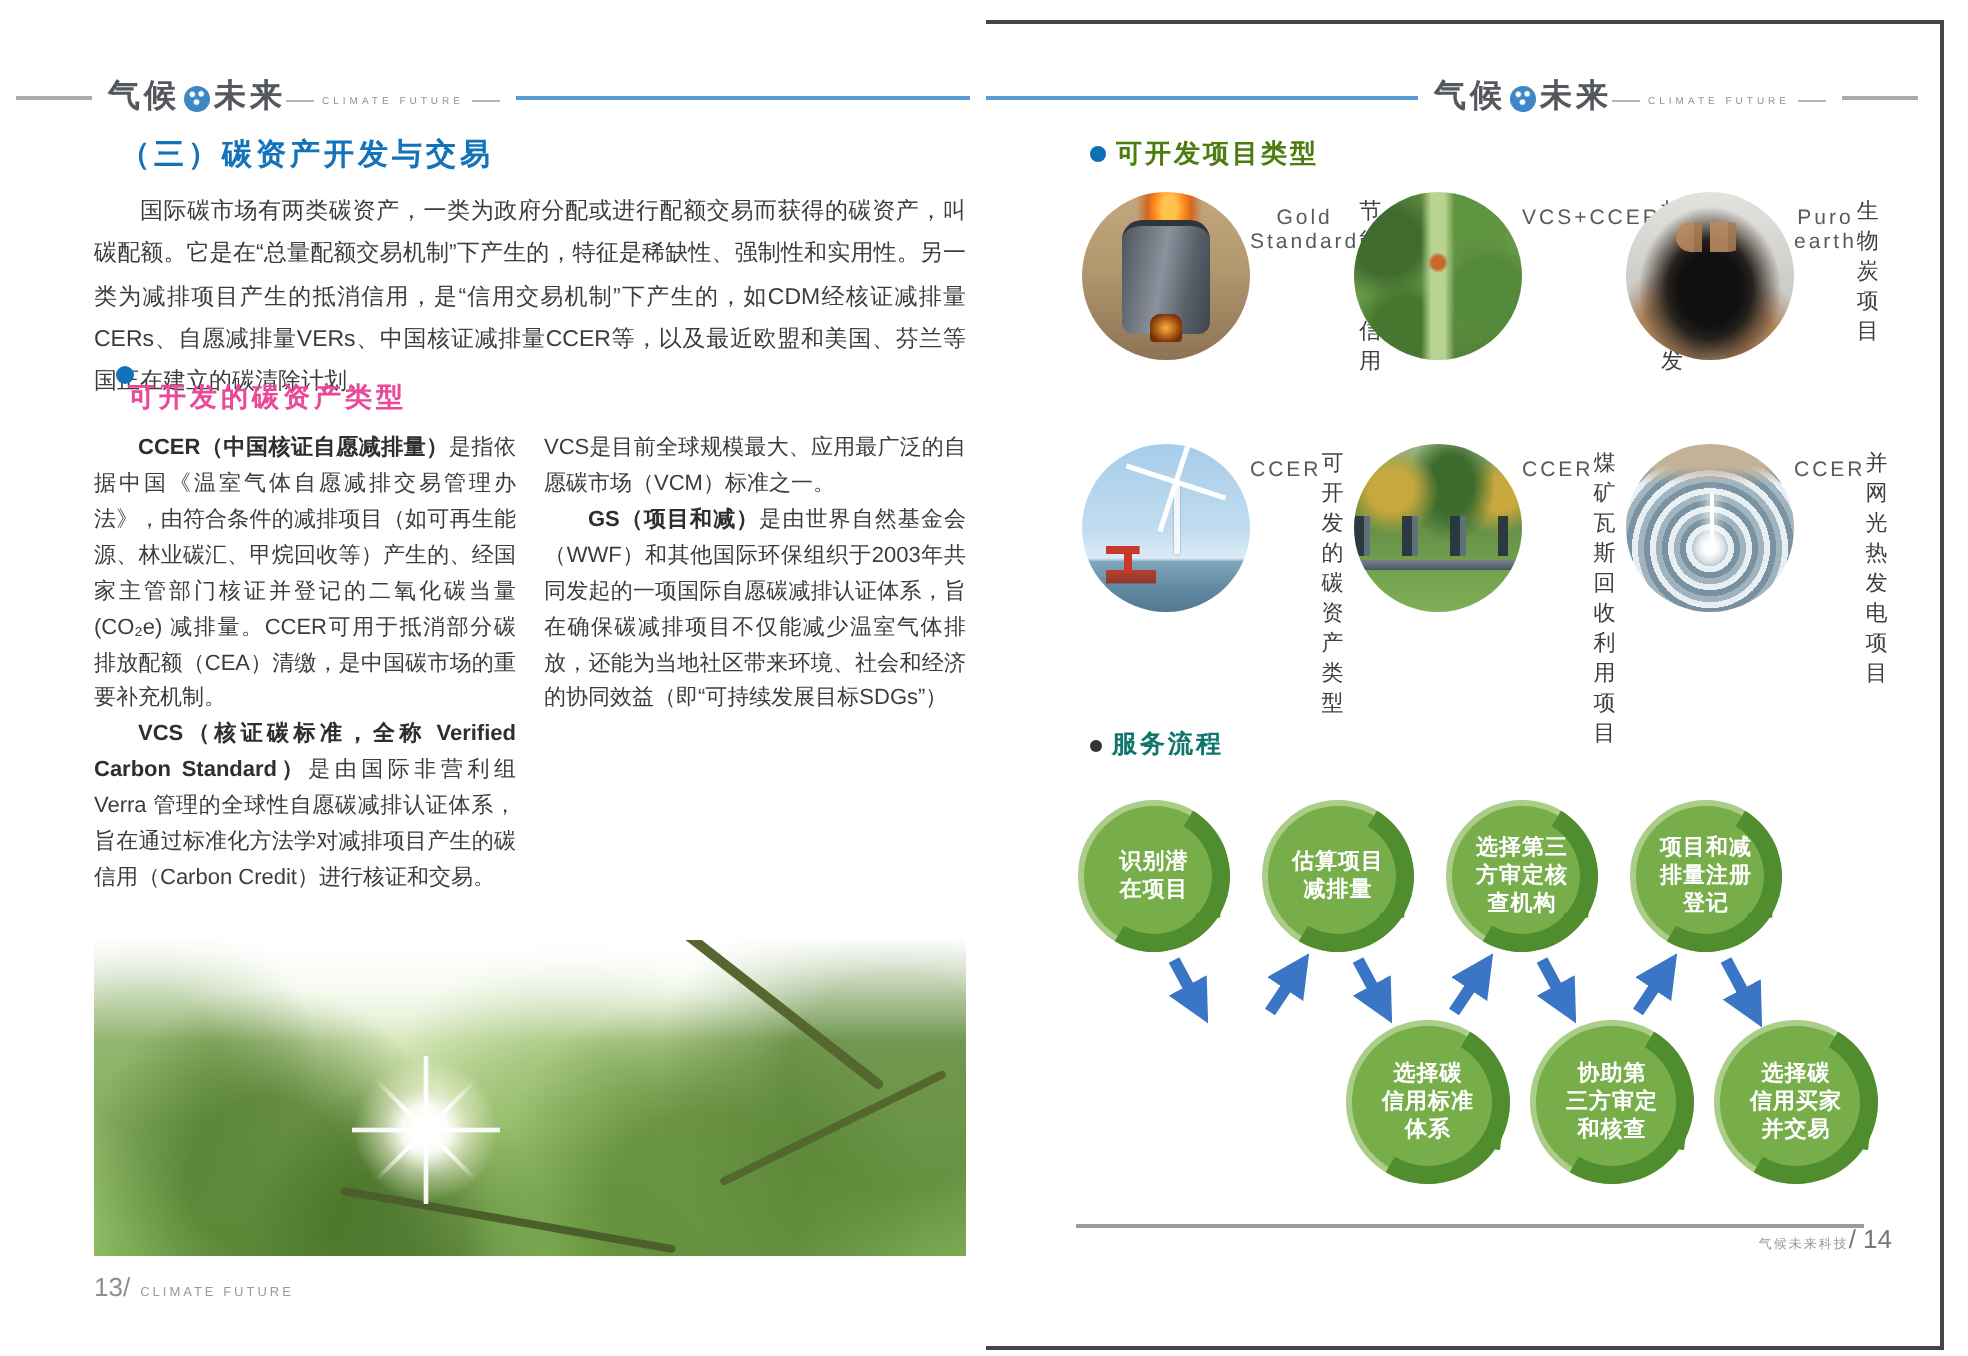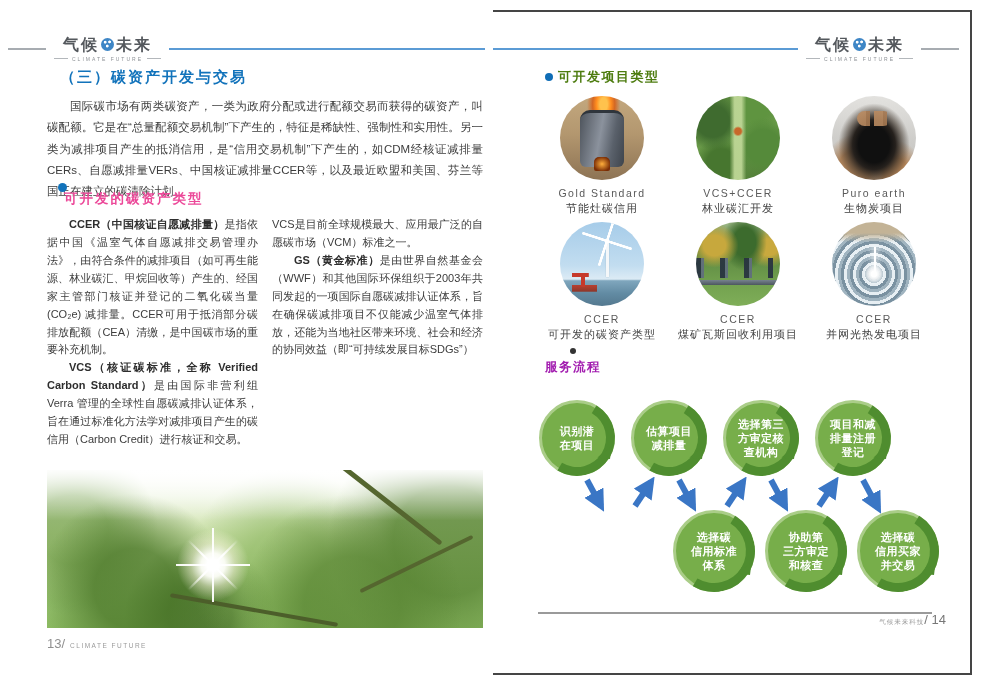--- a/index.html
+++ b/index.html
@@ -3,21 +3,21 @@
 <meta charset="utf-8">
 <style>
   html,body{margin:0;padding:0;background:#fff;}
   .canvas{position:relative;width:984px;height:678px;background:#fff;overflow:hidden;
           font-family:"Liberation Sans","DejaVu Sans",sans-serif;color:#3c3c3c;}
 
   
   .hdr{position:absolute;display:flex;align-items:center;height:34px;}
   .hdr .dash{width:38px;height:2px;background:#a7acb1;flex:0 0 auto;}
   .hdr .blueline{flex:1;height:2px;background:#5b9bd5;}
-  .brand{display:flex;flex-direction:column;align-items:center;margin:0 8px;flex:0 0 auto;}
+  .brand{display:flex;flex-direction:row;align-items:center;margin:0 8px;flex:0 0 auto;}
   .brand-row{display:flex;align-items:center;gap:2px;font-weight:bold;font-size:16px;
              letter-spacing:2px;color:#54585d;line-height:1;}
   .logo-bulb{display:inline-block;width:13px;height:13px;border-radius:50%;
      background:
        radial-gradient(circle at 32% 32%,#fff 1px,rgba(255,255,255,0) 1.8px),
        radial-gradient(circle at 66% 30%,#fff 1px,rgba(255,255,255,0) 1.8px),
        radial-gradient(circle at 48% 62%,#fff 1px,rgba(255,255,255,0) 1.8px),
        #3e86c6;}
   .brand-sub{display:flex;align-items:center;gap:4px;font-size:5px;letter-spacing:2px;
              color:#8d9196;margin-top:3px;}
@@ -70,26 +70,26 @@
   .foot-left .lbl{font-size:6.5px;letter-spacing:1.5px;color:#9a9a9a;}
 
   
   .page-right{position:absolute;left:493px;top:10px;width:477px;height:661px;background:#fff;
               border-top:2px solid #454545;border-right:2px solid #454545;border-bottom:2px solid #454545;}
   .hdr-right{left:0;top:20px;width:466px;}
   .h2{position:absolute;left:52px;display:flex;align-items:center;gap:5px;font-weight:bold;}
   .h2 .dot{width:8px;height:8px;border-radius:50%;flex:0 0 auto;}
   .h2-projects{top:56px;font-size:13px;color:#4d7c0f;letter-spacing:1.5px;}
   .h2-projects .dot{background:#0f6db6;}
-  .h2-flow{top:336px;font-size:12.5px;color:#a21caf;letter-spacing:1.5px;flex-direction:column;}
+  .h2-flow{top:352px;font-size:12.5px;color:#0f766e;letter-spacing:1.5px;}
   .h2-flow .dot{width:6px;height:6px;background:#333;}
 
   .grid-row{position:absolute;left:48px;width:394px;display:flex;justify-content:space-between;}
   .row1{top:84px;} .row2{top:210px;}
-  .card{width:122px;display:flex;flex-direction:column;align-items:center;}
+  .card{width:122px;display:flex;flex-direction:row;align-items:flex-start;}
   .photo{width:84px;height:84px;border-radius:50%;overflow:hidden;position:relative;flex:0 0 auto;}
   .cap-title{margin-top:7px;font-size:10.5px;color:#5a5a5a;letter-spacing:1.5px;text-align:center;}
   .cap-sub{margin-top:2px;font-size:11px;color:#3f3f3f;letter-spacing:1px;text-align:center;}
 
   
   .ph-cookstove{background:
       radial-gradient(ellipse at 52% 10%,#ffc24d 0 6%,#ff8c1f 12%,rgba(214,92,20,.85) 18%,rgba(0,0,0,0) 27%),
       linear-gradient(180deg,#c3a87f 0%,#b3976f 45%,#8d7354 100%);}
   .ph-cookstove::before{content:"";position:absolute;left:24%;top:17%;width:52%;height:64%;
       border-radius:10px 10px 6px 6px;border-top:3px solid #2f353c;
@@ -190,21 +190,21 @@
       <span>可开发的碳资产类型</span>
     </div>
 
     <div class="cols">
       <div class="col">
         <p class="ind"><b>CCER（中国核证自愿减排量）</b><span>是指依据中国《温室气体自愿减排交易管理办法》，由符合条件的减排项目（如可再生能源、林业碳汇、甲烷回收等）产生的、经国家主管部门核证并登记的二氧化碳当量 (CO₂e) 减排量。CCER可用于抵消部分碳排放配额（CEA）清缴，是中国碳市场的重要补充机制。</span></p>
         <p class="ind"><b>VCS（核证碳标准，全称 Verified Carbon Standard）</b><span>是由国际非营利组 Verra 管理的全球性自愿碳减排认证体系，旨在通过标准化方法学对减排项目产生的碳信用（Carbon Credit）进行核证和交易。</span></p>
       </div>
       <div class="col">
         <p><span>VCS是目前全球规模最大、应用最广泛的自愿碳市场（VCM）标准之一。</span></p>
-        <p class="ind"><b>GS（黄金标准）</b><span>是由世界自然基金会（WWF）和其他国际环保组织于2003年共同发起的一项国际自愿碳减排认证体系，旨在确保碳减排项目不仅能减少温室气体排放，还能为当地社区带来环境、社会和经济的协同效益（即“可持续发展目标SDGs”）</span></p>
+        <p class="ind"><b>GS（项目和减）</b><span>是由世界自然基金会（WWF）和其他国际环保组织于2003年共同发起的一项国际自愿碳减排认证体系，旨在确保碳减排项目不仅能减少温室气体排放，还能为当地社区带来环境、社会和经济的协同效益（即“可持续发展目标SDGs”）</span></p>
       </div>
     </div>
 
     <div class="forest-photo">
       <div class="branch b1"></div>
       <div class="branch b2"></div>
       <div class="branch b3"></div>
       <div class="sun"></div>
     </div>
 

